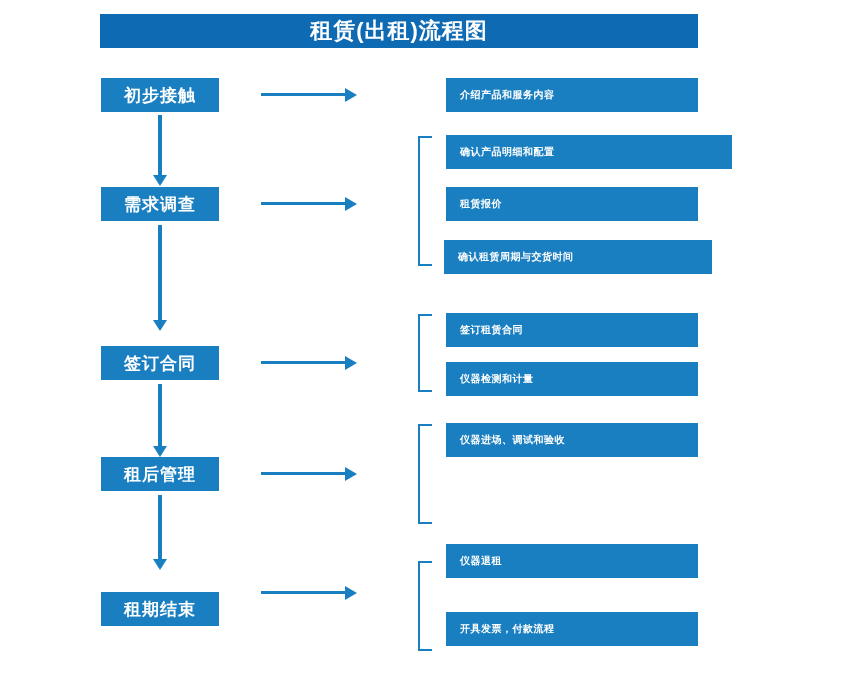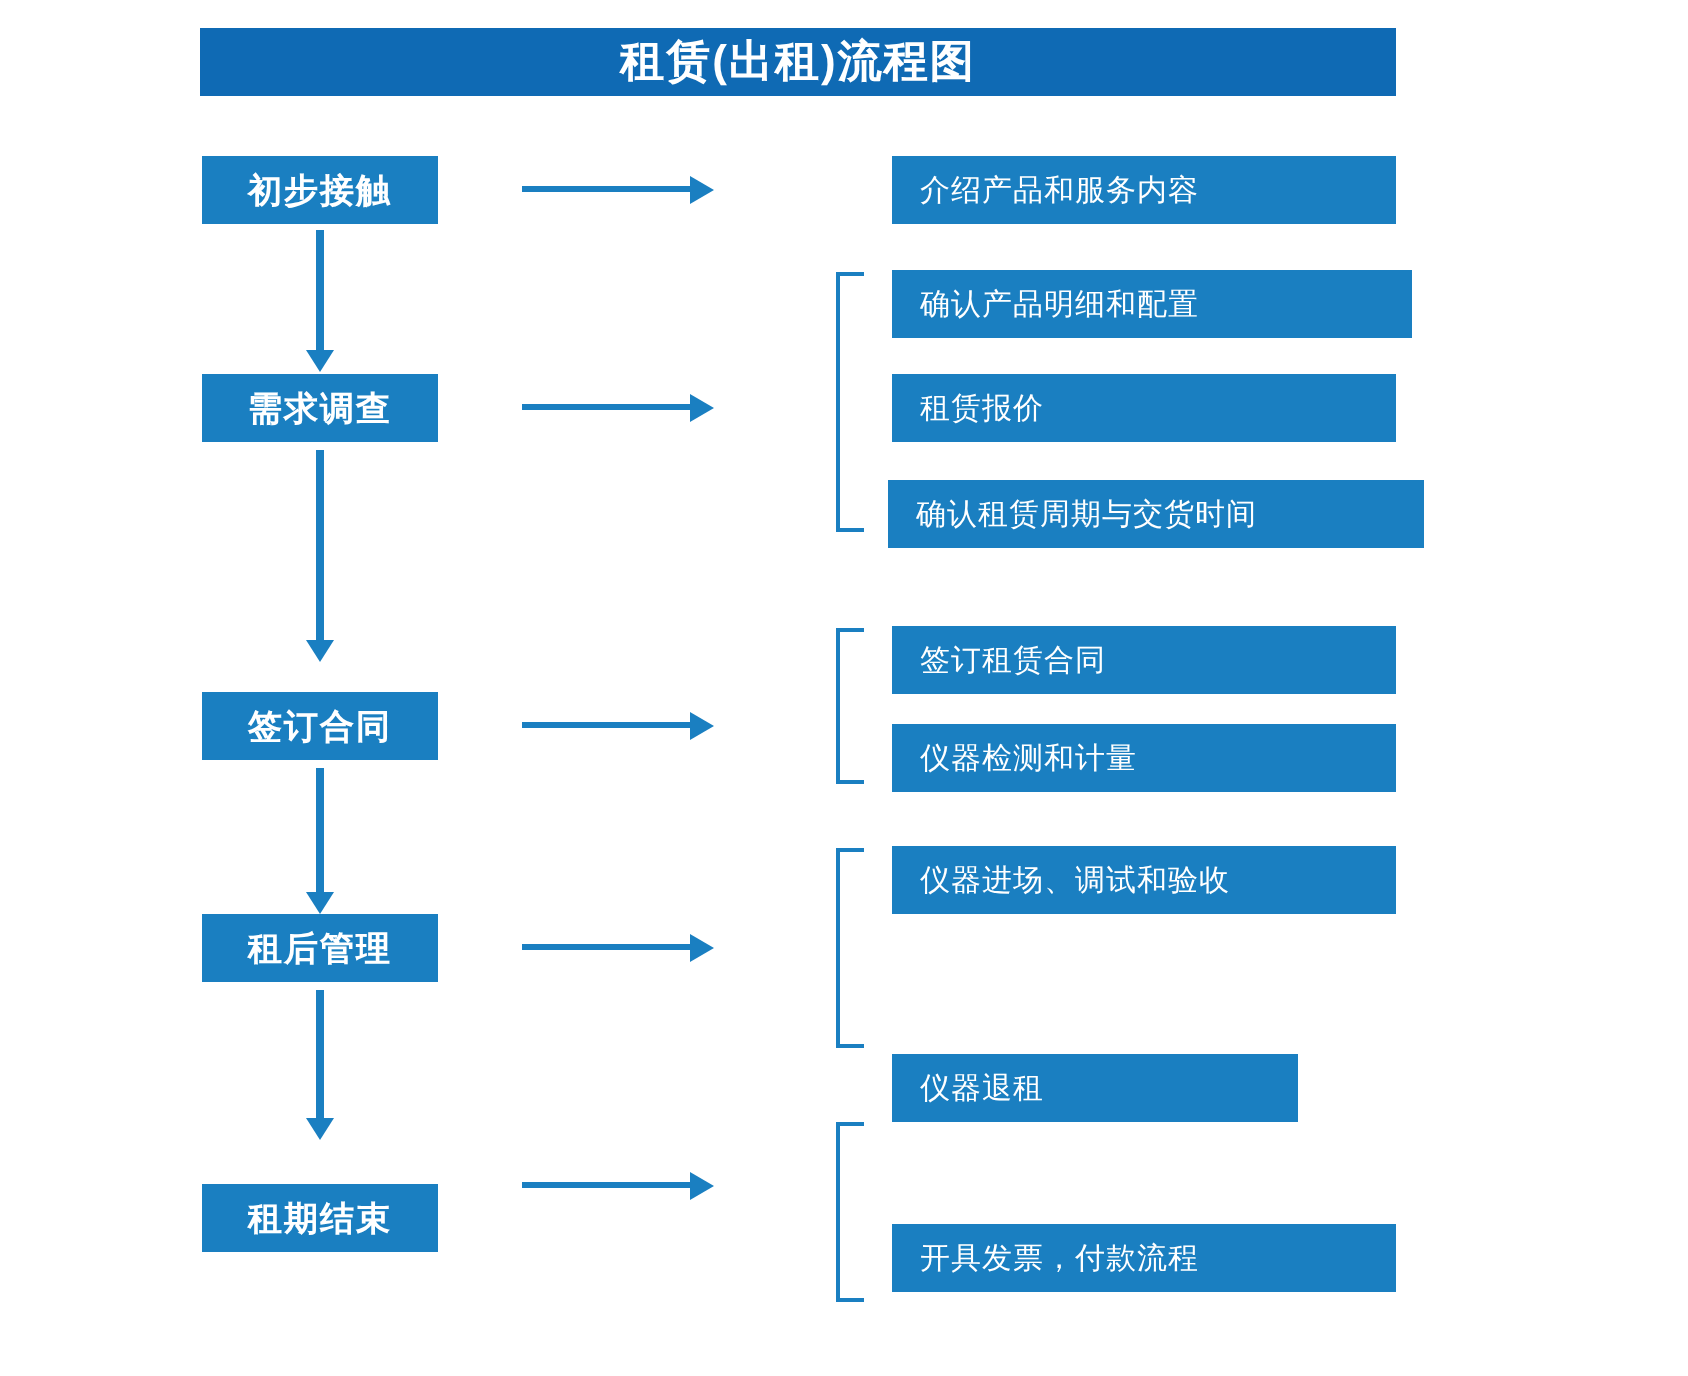--- a/index.html
+++ b/index.html
@@ -47,22 +47,22 @@
     align-items: center;
     justify-content: center;
     letter-spacing: 1px;
   }
   
   .detail-box {
     position: absolute;
     height: 34px;
     background: #1a7fc1;
     color: #ffffff;
-    font-size: 15px;
-    font-weight: normal;
+    font-size: 10px;
+    font-weight: bold;
     display: flex;
     align-items: center;
     padding-left: 14px;
     box-sizing: border-box;
     letter-spacing: 0.5px;
   }
   
   .v-arrow {
     position: absolute;
     width: 14px;
@@ -140,21 +140,21 @@
 
   <div class="stage-box" style="left:101px; top:187px;">需求调查</div>
 
   <div class="h-arrow" style="left:261px; top:197px;">
     <div class="line"></div>
     <div class="head"></div>
   </div>
 
   <div class="bracket" style="left:418px; top:136px; height:130px;"></div>
 
-  <div class="detail-box" style="left:446px; top:135px; width:260px;">确认产品明细和配置</div>
+  <div class="detail-box" style="left:446px; top:135px; width:286px;">确认产品明细和配置</div>
   <div class="detail-box" style="left:446px; top:187px; width:252px;">租赁报价</div>
   <div class="detail-box" style="left:444px; top:240px; width:268px;">确认租赁周期与交货时间</div>
 
   <div class="v-arrow" style="left:153px; top:225px; height:120px;">
     <div class="line" style="height:95px;"></div>
     <div class="head" style="top:95px;"></div>
   </div>
 
   <div class="stage-box" style="left:101px; top:346px;">签订合同</div>
 
@@ -191,16 +191,16 @@
 
   <div class="stage-box" style="left:101px; top:592px;">租期结束</div>
 
   <div class="h-arrow" style="left:261px; top:586px;">
     <div class="line"></div>
     <div class="head"></div>
   </div>
 
   <div class="bracket" style="left:418px; top:561px; height:90px;"></div>
 
-  <div class="detail-box" style="left:446px; top:527px; width:203px;">仪器退租</div>
+  <div class="detail-box" style="left:446px; top:544px; width:252px;">仪器退租</div>
   <div class="detail-box" style="left:446px; top:612px; width:252px;">开具发票，付款流程</div>
 
 </div>
 
 </body></html>

